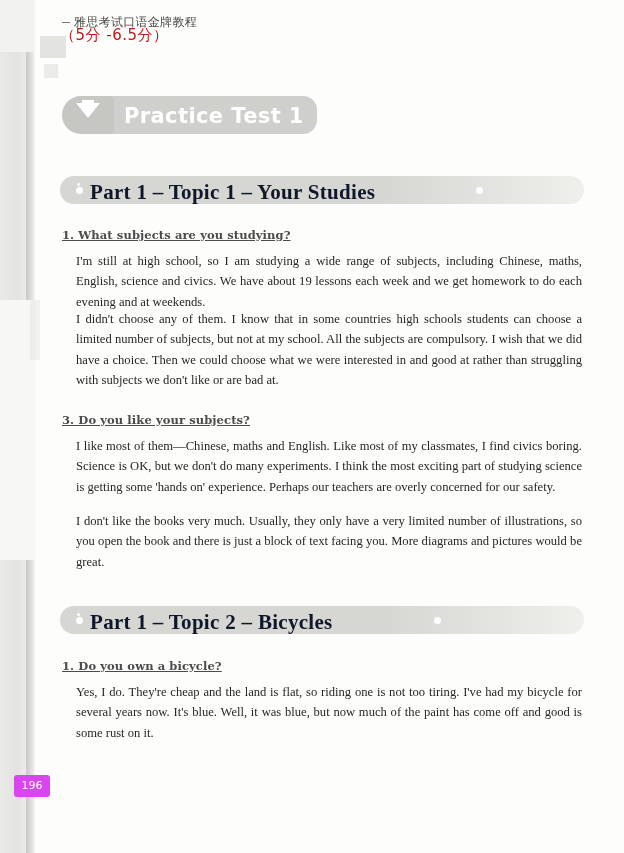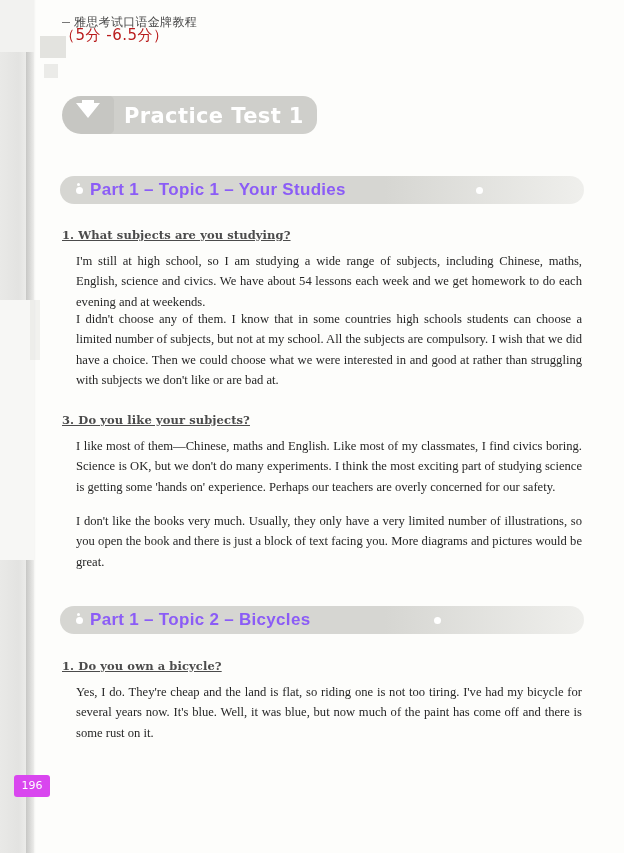--- a/index.html
+++ b/index.html
@@ -143,24 +143,24 @@
     top: 0;
     width: 524px;
     height: 28px;
     border-radius: 14px;
     background: linear-gradient(to right, #d6d6d2 0%, #d6d6d2 62%, #efefec 100%);
   }
   .section-text {
     position: absolute;
     left: 30px;
     top: 4px;
-    font-family: Liberation Sans, sans-serif;
+    font-family: Liberation Serif, serif;
     font-weight: bold;
-    font-size: 17px;
-    color: #8b5cf6;
+    font-size: 21px;
+    color: #0f172a;
     letter-spacing: .3px;
     white-space: nowrap;
   }
   .dot-left {
     position: absolute;
     left: 16px;
     top: 11px;
     width: 7px;
     height: 7px;
     border-radius: 50%;
@@ -247,21 +247,21 @@
 
   <div class="section" style="top:176px;">
     <div class="section-bar"></div>
     <div class="dot-left"></div>
     <div class="section-text">Part 1 – Topic 1 – Your Studies</div>
     <div class="dot-right" style="left:416px;"></div>
   </div>
 
   <div class="qa" style="top:228px;">
     <p class="q">1. What subjects are you studying?</p>
-    <p class="a">I'm still at high school, so I am studying a wide range of subjects, including Chinese, maths, English, science and civics. We have about 54 lessons each week and we get homework to do each evening and at weekends.</p>
+    <p class="a">I'm still at high school, so I am studying a wide range of subjects, including Chinese, maths, English, science and civics. We have about 19 lessons each week and we get homework to do each evening and at weekends.</p>
   </div>
 
   <div class="qa" style="top:309px;">
     <p class="a">I didn't choose any of them. I know that in some countries high schools students can choose a limited number of subjects, but not at my school. All the subjects are compulsory. I wish that we did have a choice. Then we could choose what we were interested in and good at rather than struggling with subjects we don't like or are bad at.</p>
   </div>
 
   <div class="qa" style="top:413px;">
     <p class="q">3. Do you like your subjects?</p>
     <p class="a">I like most of them—Chinese, maths and English. Like most of my classmates, I find civics boring. Science is OK, but we don't do many experiments. I think the most exciting part of studying science is getting some 'hands on' experience. Perhaps our teachers are overly concerned for our safety.</p>
   </div>
@@ -272,18 +272,18 @@
 
   <div class="section" style="top:606px;">
     <div class="section-bar"></div>
     <div class="dot-left"></div>
     <div class="section-text">Part 1 – Topic 2 – Bicycles</div>
     <div class="dot-right" style="left:374px;"></div>
   </div>
 
   <div class="qa" style="top:659px;">
     <p class="q">1. Do you own a bicycle?</p>
-    <p class="a">Yes, I do. They're cheap and the land is flat, so riding one is not too tiring. I've had my bicycle for several years now. It's blue. Well, it was blue, but now much of the paint has come off and there is some rust on it.</p>
+    <p class="a">Yes, I do. They're cheap and the land is flat, so riding one is not too tiring. I've had my bicycle for several years now. It's blue. Well, it was blue, but now much of the paint has come off and good is some rust on it.</p>
   </div>
 
   <div class="folio">196</div>
 
 </div>
 
 </body></html>

